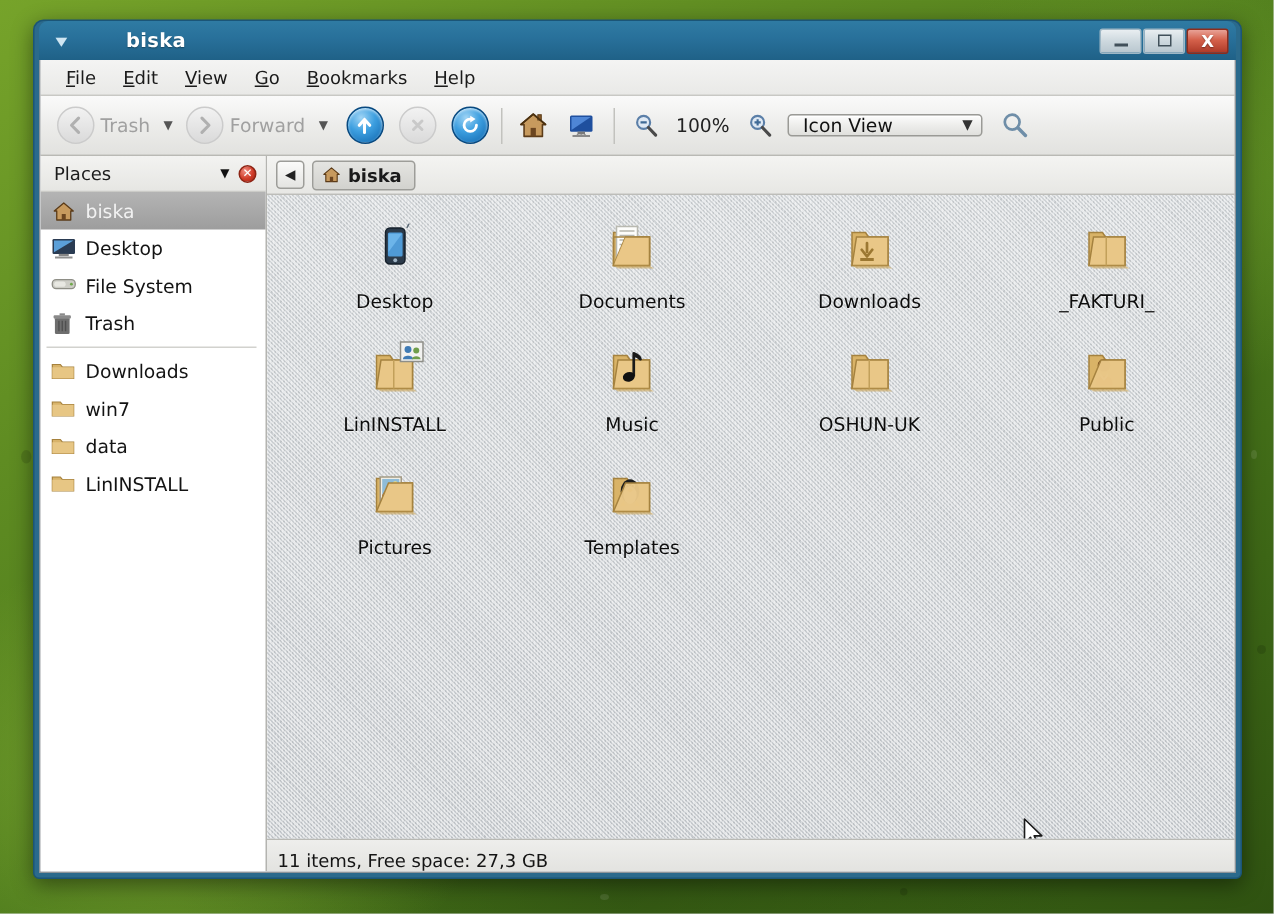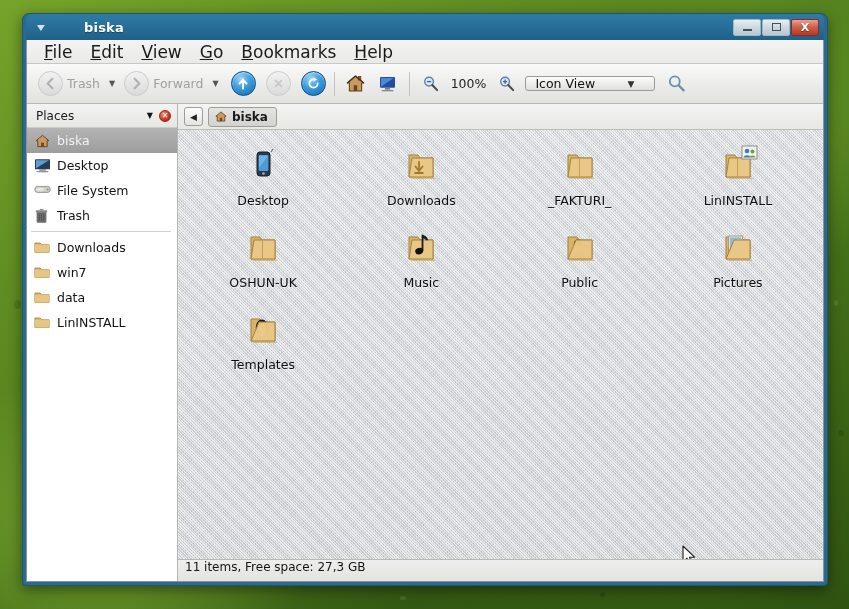--- a/index.html
+++ b/index.html
@@ -83,21 +83,21 @@
 
   
   #menubar {
     height: 24px; flex: none;
     background: linear-gradient(180deg, #f4f4f3 0%, #e9e9e7 100%);
     border-bottom: 1px solid #c8c8c4;
     display: flex; align-items: center;
     padding-left: 8px;
   }
   .menu-item {
-    font-size: 17px; color: #1a1a1a;
+    font-size: 12px; color: #1a1a1a;
     padding: 3px 9px;
     cursor: default;
   }
   .menu-item .mn { text-decoration: underline; }
 
   
   #toolbar {
     height: 40px; flex: none;
     background: linear-gradient(180deg, #fafafa 0%, #ececea 52%, #e2e2df 100%);
     border-bottom: 1px solid #b9b9b4;
@@ -126,21 +126,21 @@
   .caret { font-size: 8px; color: #555; padding: 0 4px; }
   .tb-sep { width: 1px; height: 24px; background: #c2c2be; margin: 0 6px; }
   .zoom-pct { font-size: 12.5px; color: #222; padding: 0 5px; }
   .icon-btn { width: 26px; height: 26px; display: flex; align-items: center; justify-content: center; }
   #viewcombo {
     height: 15px; min-width: 130px;
     border: 1px solid #9a9a96;
     border-radius: 3px;
     background: linear-gradient(180deg, #fdfdfd 0%, #ededeb 50%, #e0e0dd 100%);
     display: flex; align-items: center;
-    padding: 0 20px 0 9px;
+    padding: 0 6px 0 9px;
     margin-left: 4px;
     box-shadow: inset 0 1px 0 #fff;
   }
   #viewcombo .vtext { font-size: 12.5px; color: #111; }
   #viewcombo .vcaret { margin-left: auto; font-size: 9px; color: #333; }
 
   
   #body { flex: 1; display: flex; min-height: 0; }
 
   
@@ -236,21 +236,21 @@
     font-size: 12.5px; color: #0d0d0d;
     text-align: center;
     max-width: 140px;
     white-space: nowrap;
     text-shadow: 0 1px 0 rgba(255,255,255,0.5);
   }
   #statusbar {
     height: 22px; flex: none;
     background: linear-gradient(180deg, #eeeeec 0%, #e3e3e0 100%);
     border-top: 1px solid #b9b9b4;
-    display: flex; align-items: flex-start;
+    display: flex; align-items: flex-end;
     padding-left: 7px;
     font-size: 12px; color: #141414;
   }
   
   #cursor { position: absolute; left: 504px; top: 415px; width: 16px; height: 22px; pointer-events: none; }
 </style>
 </head>
 <body>
 
 <div class="wp-dot" style="left:60px;  top:470px; width:5px;  height:5px;"></div>
@@ -505,20 +505,34 @@
                   <rect x="19" y="10" width="13" height="24" rx="3" fill="#2b3a4a" stroke="#16202b" stroke-width="1"></rect>
                   <rect x="20.6" y="13" width="9.8" height="16" rx="1" fill="#4f9ad6"></rect>
                   <path d="M21 13.8 L30 13.8 L21 26 Z" fill="#76bcef" opacity="0.75"></path>
                   <circle cx="25.5" cy="31.5" r="1.3" fill="#9fb3c4"></circle>
                   <path d="M33.5 9.5 L34.5 7.5" stroke="#5d6b78" stroke-width="1.1" stroke-linecap="round"></path>
                 </svg>
               </div>
               <div class="fi-label">Desktop</div>
             </div>
 
+            <div class="fitem">
+              <div class="fi-icon">
+                <svg width="50" height="48" viewBox="0 0 50 48">
+                  <path d="M13 35 L13 13 L22 13 L24 16 L37 16 L37 35 Z" fill="#d9b367" stroke="#a5823f" stroke-width="1"></path>
+                  <rect x="15" y="9" width="14" height="22" fill="#fdfdfb" stroke="#b9b9b0" stroke-width="1"></rect>
+                  <path d="M17 12 L27 12 M17 15 L27 15 M17 18 L27 18 M17 21 L27 21 M17 24 L25 24" stroke="#b6b6ae" stroke-width="1"></path>
+                  <path d="M21 16 L37 16 L37 35 L13 35 Z" fill="#eac98b" stroke="#a5823f" stroke-width="1"></path>
+                  <path d="M21 16 L37 16 L37 35 L13 35 Z" fill="#e9c787" opacity="0.92"></path>
+                  <path d="M13 35 L13 16 L21 16 L37 16 L37 35 Z" fill="none" stroke="#a5823f" stroke-width="1"></path>
+                  <path d="M13 35 L16 37 L40 37 L37 35 Z" fill="#c9a456" opacity="0.6"></path>
+                </svg>
+              </div>
+              <div class="fi-label">Documents</div>
+            </div>
 
             <div class="fitem">
               <div class="fi-icon">
                 <svg width="50" height="48" viewBox="0 0 50 48">
                   <path d="M13 35 L13 13 L22 13 L24 16 L37 16 L37 35 Z" fill="#d9b367" stroke="#a5823f" stroke-width="1"></path>
                   <path d="M16 16 L37 16 L37 35 L13 35 Z" fill="#e9c787" stroke="#a5823f" stroke-width="1"></path>
                   <path d="M23 20 L23 26 M23 29 L19.5 24.5 M23 29 L26.5 24.5" stroke="#9c7832" stroke-width="1.8" fill="none" stroke-linecap="round"></path>
                   <rect x="18.5" y="30" width="9" height="2" fill="#9c7832"></rect>
                   <path d="M13 35 L16 37 L40 37 L37 35 Z" fill="#c9a456" opacity="0.6"></path>
                 </svg>
@@ -553,38 +567,38 @@
                 </svg>
               </div>
               <div class="fi-label">LinINSTALL</div>
             </div>
 
             <div class="fitem">
               <div class="fi-icon">
                 <svg width="50" height="48" viewBox="0 0 50 48">
                   <path d="M13 35 L13 13 L22 13 L24 16 L37 16 L37 35 Z" fill="#d9b367" stroke="#a5823f" stroke-width="1"></path>
                   <path d="M16 16 L37 16 L37 35 L13 35 Z" fill="#e9c787" stroke="#a5823f" stroke-width="1"></path>
-                  <path d="M24.5 16 L24.5 35" stroke="#c2a05a" stroke-width="1"></path>
-                  <path d="M13 35 L16 37 L40 37 L37 35 Z" fill="#c9a456" opacity="0.6"></path>
-                </svg>
-              </div>
-              <div class="fi-label">OSHUN-UK</div>
-            </div>
-
-            <div class="fitem">
-              <div class="fi-icon">
-                <svg width="50" height="48" viewBox="0 0 50 48">
-                  <path d="M13 35 L13 13 L22 13 L24 16 L37 16 L37 35 Z" fill="#d9b367" stroke="#a5823f" stroke-width="1"></path>
-                  <path d="M16 16 L37 16 L37 35 L13 35 Z" fill="#e9c787" stroke="#a5823f" stroke-width="1"></path>
                   <path d="M26.5 11.5 L26.5 27 M26.5 11.5 C29 12.5 30.5 13.5 31 15.5 C29.5 14 28 13.4 26.5 13 Z" fill="#1a1a1a" stroke="#1a1a1a" stroke-width="1.8" stroke-linejoin="round"></path>
                   <ellipse cx="23.2" cy="27.2" rx="4" ry="3.2" fill="#111" transform="rotate(-16 23.2 27.2)"></ellipse>
                   <path d="M13 35 L16 37 L40 37 L37 35 Z" fill="#c9a456" opacity="0.6"></path>
                 </svg>
               </div>
               <div class="fi-label">Music</div>
+            </div>
+
+            <div class="fitem">
+              <div class="fi-icon">
+                <svg width="50" height="48" viewBox="0 0 50 48">
+                  <path d="M13 35 L13 13 L22 13 L24 16 L37 16 L37 35 Z" fill="#d9b367" stroke="#a5823f" stroke-width="1"></path>
+                  <path d="M16 16 L37 16 L37 35 L13 35 Z" fill="#e9c787" stroke="#a5823f" stroke-width="1"></path>
+                  <path d="M24.5 16 L24.5 35" stroke="#c2a05a" stroke-width="1"></path>
+                  <path d="M13 35 L16 37 L40 37 L37 35 Z" fill="#c9a456" opacity="0.6"></path>
+                </svg>
+              </div>
+              <div class="fi-label">OSHUN-UK</div>
             </div>
 
             <div class="fitem">
               <div class="fi-icon">
                 <svg width="50" height="48" viewBox="0 0 50 48">
                   <path d="M13 35 L13 13 L22 13 L24 16 L37 16 L37 35 Z" fill="#d9b367" stroke="#a5823f" stroke-width="1"></path>
                   <circle cx="23" cy="19.5" r="4.2" fill="#8a5a2a"></circle>
                   <path d="M23 16.2 C26 16.2 27.2 18 27.2 20.4 C27.2 17.6 25.3 17.2 23 17.2 C20.7 17.2 18.8 17.6 18.8 20.4 C18.8 18 20 16.2 23 16.2 Z" fill="#5e3a16"></path>
                   <path d="M17.5 31 C17.5 25.3 28.5 25.3 28.5 31 L28.5 33 L17.5 33 Z" fill="#d0722a"></path>
                   <path d="M20.5 24.5 L23 28 L25.5 24.5 L25.5 27 L23 30 L20.5 27 Z" fill="#f0e4cd"></path>

